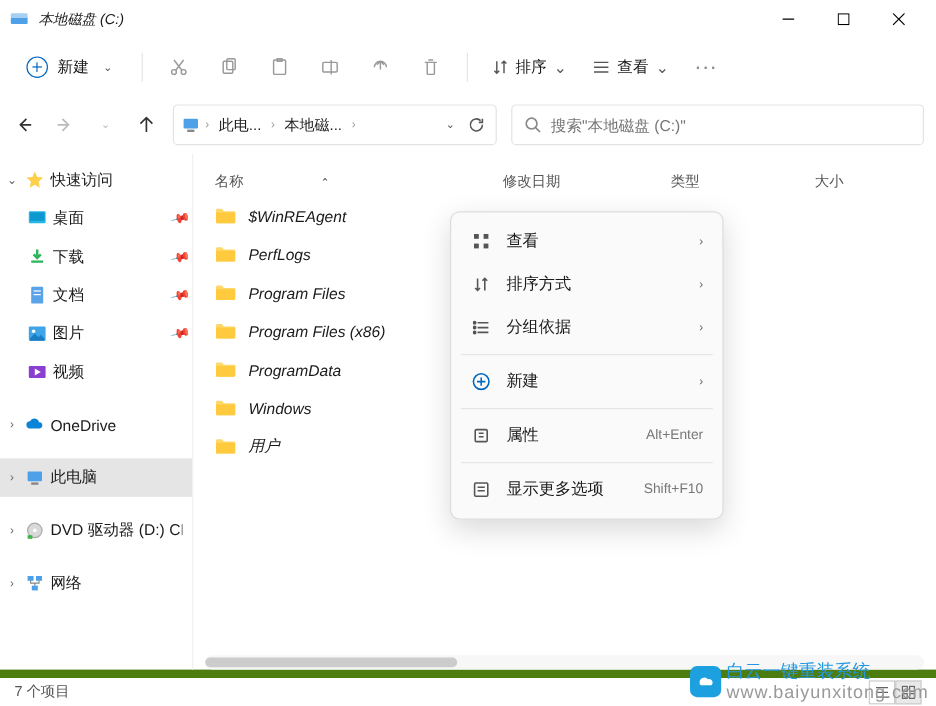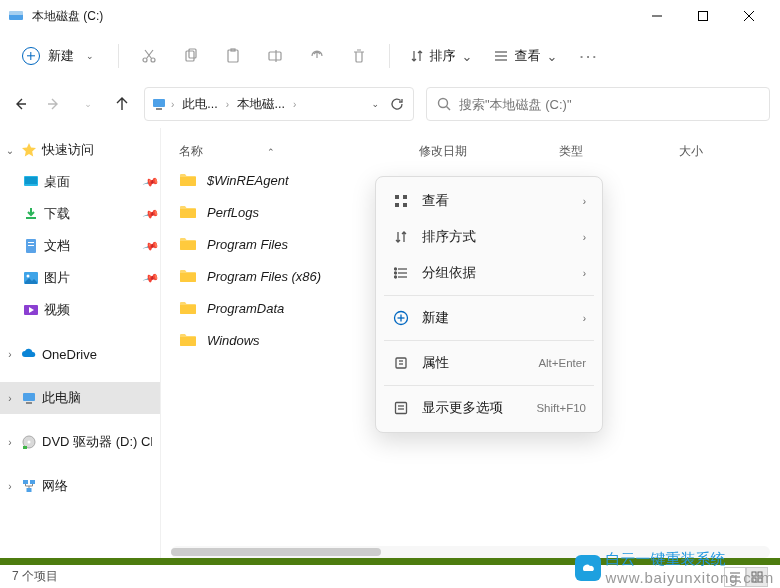--- a/index.html
+++ b/index.html
@@ -1,21 +1,21 @@
 <!DOCTYPE html>
 <html><head>
 <meta charset="utf-8">
 <style>
 * { margin: 0; padding: 0; box-sizing: border-box; font-family: "Segoe UI", "Microsoft YaHei", sans-serif; }
 body { width: 780px; height: 588px; background: #fff; font-size: 13px; color: #1a1a1a; overflow: hidden; position: relative; }
 
 
 .titlebar { height: 32px; display: flex; align-items: center; padding: 0 8px; }
 .titlebar .app-icon { width: 16px; height: 16px; margin-right: 8px; }
-.titlebar .title { flex: 1; font-size: 12px; }
+.titlebar .title { flex: 1; font-size: 12px; font-style: italic; }
 .titlebar .win-controls { display: flex; }
 .titlebar .win-btn { width: 46px; height: 32px; display: flex; align-items: center; justify-content: center; cursor: pointer; }
 
 
 .toolbar { height: 48px; display: flex; align-items: center; padding: 0 10px; gap: 6px; }
 .new-btn { display: flex; align-items: center; gap: 8px; padding: 6px 12px; border-radius: 4px; cursor: pointer; }
 .new-btn .circle-plus { width: 18px; height: 18px; border: 1.4px solid #0067c0; border-radius: 50%; position: relative; }
 .new-btn .circle-plus::before, .new-btn .circle-plus::after { content: ""; position: absolute; background: #0067c0; }
 .new-btn .circle-plus::before { width: 8px; height: 1.4px; top: 50%; left: 50%; transform: translate(-50%,-50%); }
 .new-btn .circle-plus::after { width: 1.4px; height: 8px; top: 50%; left: 50%; transform: translate(-50%,-50%); }
@@ -412,20 +412,29 @@
         </div>
         <div class="file-row">
           <span class="folder-icon">
             <svg width="18" height="18" viewBox="0 0 18 18">
               <path d="M1 4 a1 1 0 0 1 1-1 h4 l1.5 2 H16 a1 1 0 0 1 1 1 v8 a1 1 0 0 1-1 1 H2 a1 1 0 0 1-1-1 z" fill="#ffd86b"></path>
               <path d="M1 6 h16 v8 a1 1 0 0 1-1 1 H2 a1 1 0 0 1-1-1 z" fill="#ffca3d"></path>
             </svg>
           </span>
           <span>Windows</span>
         </div>
+        <div class="file-row">
+          <span class="folder-icon">
+            <svg width="18" height="18" viewBox="0 0 18 18">
+              <path d="M1 4 a1 1 0 0 1 1-1 h4 l1.5 2 H16 a1 1 0 0 1 1 1 v8 a1 1 0 0 1-1 1 H2 a1 1 0 0 1-1-1 z" fill="#ffd86b"></path>
+              <path d="M1 6 h16 v8 a1 1 0 0 1-1 1 H2 a1 1 0 0 1-1-1 z" fill="#ffca3d"></path>
+            </svg>
+          </span>
+          <span>用户</span>
+        </div>
       </div>
 
     <div class="ctx-menu">
       <div class="ctx-item">
         <span class="ctx-icon">
             <svg width="14" height="14" viewBox="0 0 14 14" fill="#555">
               <rect x="1" y="1" width="4" height="4"></rect>
               <rect x="9" y="1" width="4" height="4"></rect>
               <rect x="1" y="9" width="4" height="4"></rect>
               <rect x="9" y="9" width="4" height="4"></rect>

